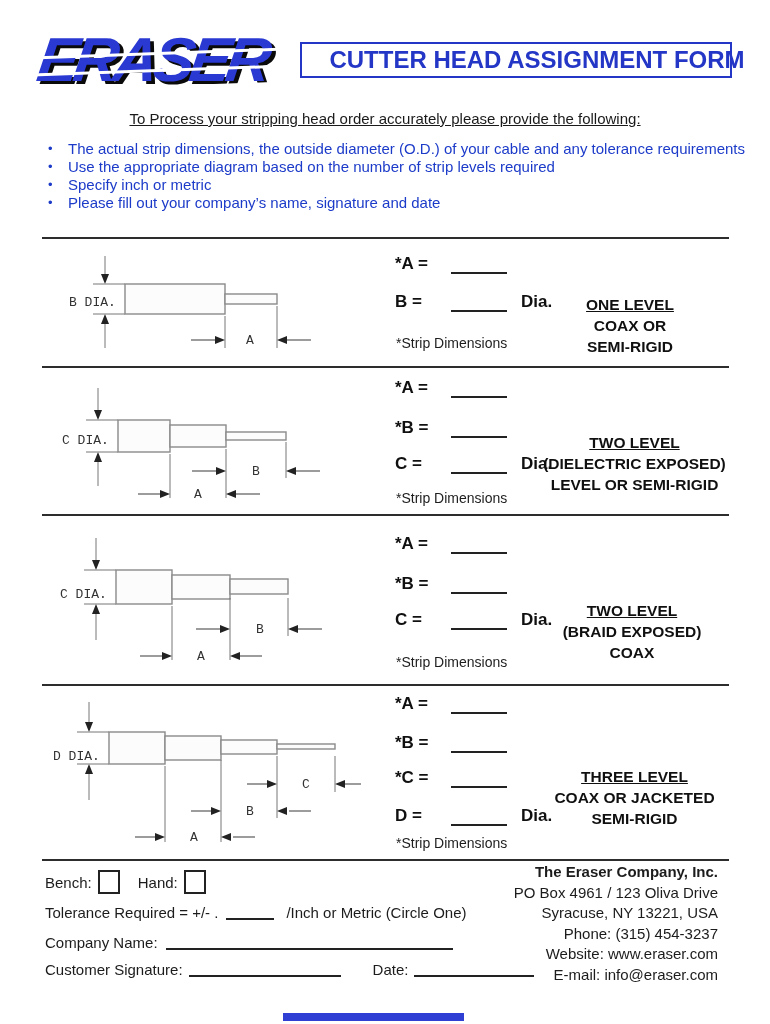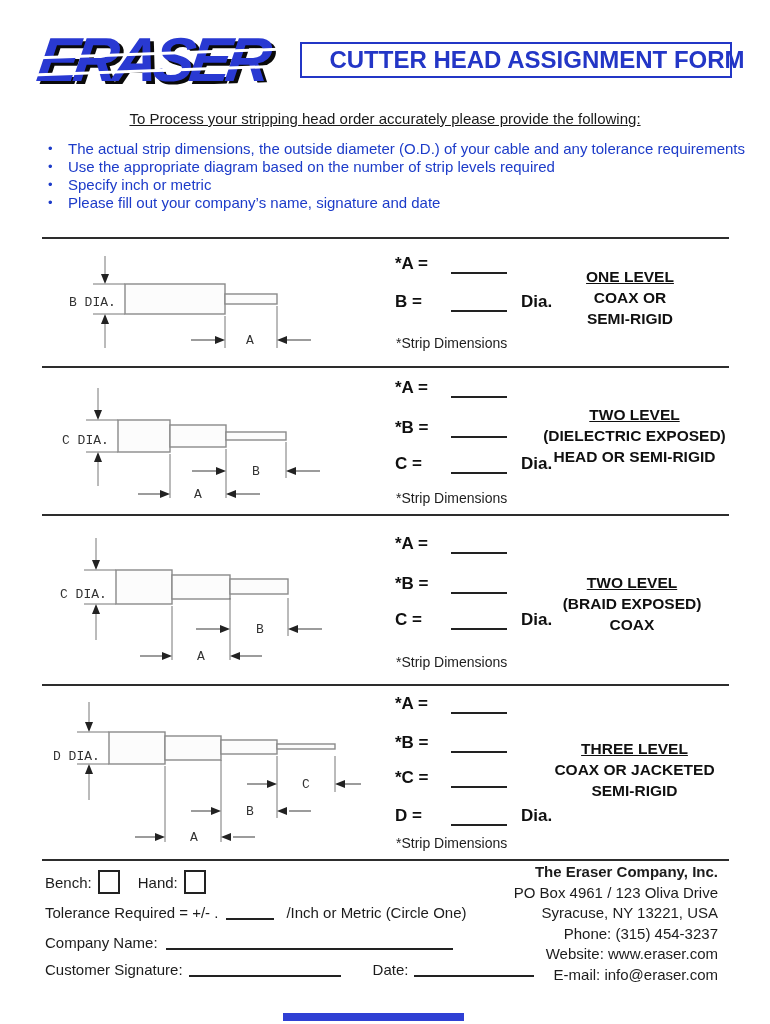--- a/index.html
+++ b/index.html
@@ -38,21 +38,21 @@
   svg .ah { fill:#222; stroke:none; }
 
   .fr { position:absolute; left:395px; display:flex; align-items:flex-end;
     font-weight:bold; font-size:17px; color:#101010; white-space:nowrap; }
   .fr .lbl { min-width:50px; }
   .blank { display:inline-block; width:56px; height:16px; border-bottom:2px solid #222; margin-left:6px; }
   .sfx { margin-left:14px; }
   .note { position:absolute; left:396px; font-size:14px; color:#1d1d1d; }
 
   .sec-title { position:absolute; text-align:center; font-weight:bold; font-size:15.5px;
-    color:#101010; line-height:21px; }
+    color:#101010; line-height:21px;margin-top:28px; }
   .sec-title .u { text-decoration:underline; }
 
   
   .footer { position:absolute; left:0; top:862px; width:770px; height:162px; }
   .f-row { position:absolute; left:45px; display:flex; align-items:center;
     font-size:15px; color:#1c1c1c; white-space:nowrap; }
   .checkbox { display:inline-block; width:22px; height:24px; border:2px solid #222;
     background:#fff; margin-left:6px; }
   .w-line { display:inline-block; height:15px; border-bottom:2px solid #222; }
   .company-block { position:absolute; right:52px; top:0; width:280px; text-align:right;
@@ -187,21 +187,21 @@
     </div>
     <div class="fr" style="top:86px;">
       <span class="lbl">C =</span>
       <span class="blank"></span>
       <span class="sfx">Dia.</span>
     </div>
     <div class="note" style="top:122px;">*Strip Dimensions</div>
     <div class="sec-title" style="left:532px;top:36px;width:205px;">
       <div class="u">TWO LEVEL</div>
       <div>(DIELECTRIC EXPOSED)</div>
-      <div>HEAD OR SEMI-RIGID</div>
+      <div>LEVEL OR SEMI-RIGID</div>
     </div>
   </div>
 
   <div class="rule" style="top:514px;"></div>
 
   <div class="section" style="top:516px;height:168px;">
     <svg class="diagram" style="left:50px;top:10px;" width="300" height="140" viewBox="0 0 300 140">
       <defs>
         <pattern id="hatch3" patternUnits="userSpaceOnUse" width="6" height="6">
           <path d="M0,6 L6,0" stroke="#999" stroke-width="0.9" fill="none"></path>

